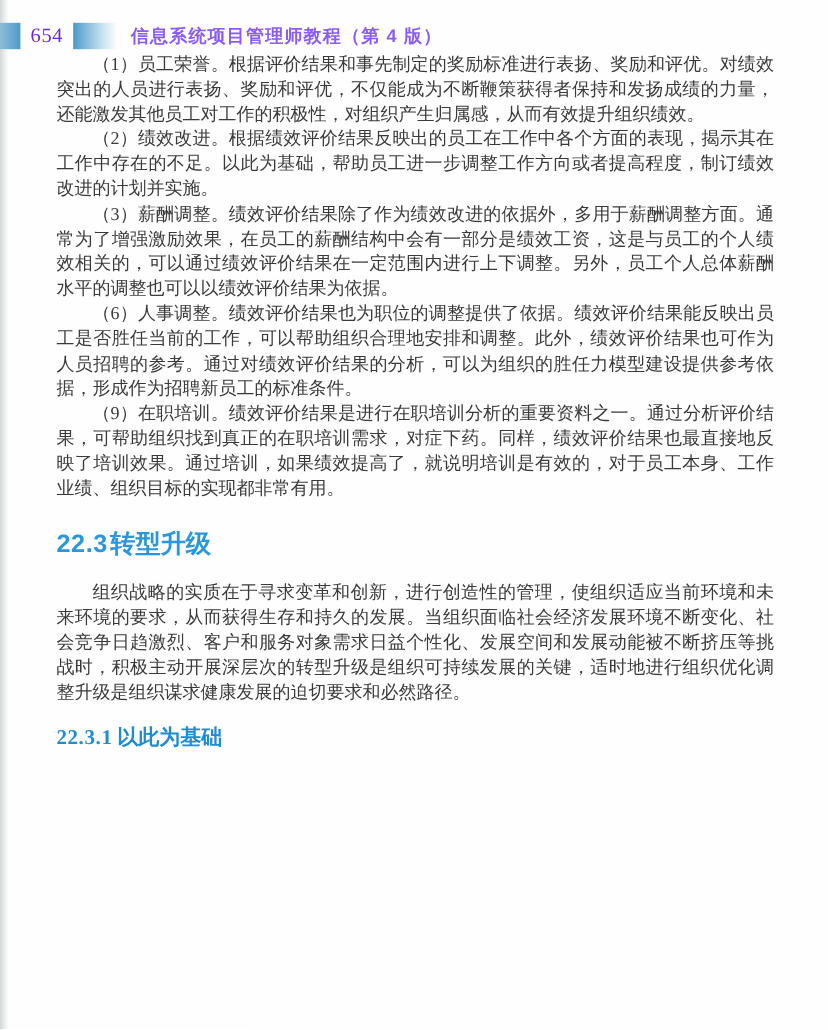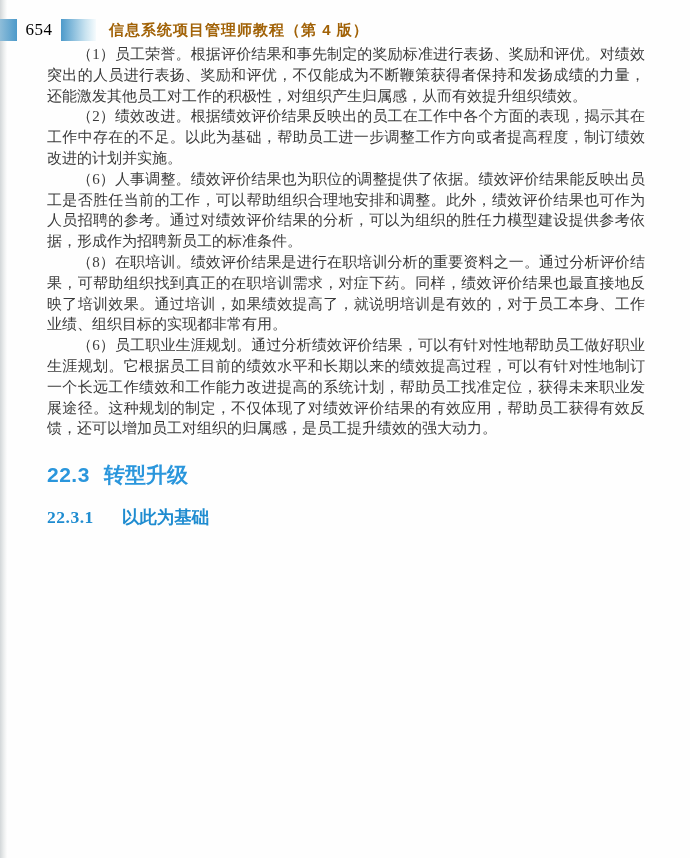--- a/index.html
+++ b/index.html
@@ -33,34 +33,34 @@
   }
   .header-accent-block {
     width: 17px;
     height: 22px;
     background: linear-gradient(to right, #8ebdd9, #4d9aca);
   }
   .page-number {
     width: 44px;
     text-align: center;
     font-size: 17px;
-    color: #000000;
+    color: #6d28d9;
     font-family: "Liberation Serif", serif;
     letter-spacing: 0.5px;
   }
   .header-accent-band {
     width: 35px;
     height: 22px;
     background: linear-gradient(to right, #4d9aca, #c9e3f0 70%, #f6fbfd);
   }
   .book-title {
     margin-left: 13px;
     font-size: 15px;
     font-weight: bold;
-    color: #a16207;
+    color: #8b5cf6;
     font-family: "Liberation Sans", sans-serif;
     letter-spacing: 1px;
   }
   
   .body-text {
     position: absolute;
     top: 44px;
     left: 47px;
     width: 598px;
     font-size: 15px;
@@ -77,51 +77,52 @@
   
   .section-heading {
     margin: 22px 0 16px 0;
     font-size: 21px;
     line-height: 28px;
     font-weight: bold;
     color: #2a96dc;
     font-family: "Liberation Sans", sans-serif;
     text-indent: 0;
   }
-  .section-heading .sec-num { margin-right: 14px; letter-spacing: 0.5px; }
+  .section-heading .sec-num { margin-right: 2px; letter-spacing: 0.5px; }
   .subsection-heading {
     margin: 14px 0 11px 0;
     font-size: 17.5px;
     line-height: 24px;
     font-weight: bold;
     color: #1f8cd0;
     font-family: "Liberation Serif", serif;
     text-indent: 0;
   }
-  .subsection-heading .sec-num { margin-right: 28px; letter-spacing: 0.5px; }
+  .subsection-heading .sec-num { margin-right: 4px; letter-spacing: 0.5px; }
 </style>
 </head>
 <body>
 
 <div class="page">
   <div class="scan-edge"></div>
 
   <header class="page-header">
     <div class="header-accent-block"></div>
     <div class="page-number">654</div>
     <div class="header-accent-band"></div>
     <div class="book-title">信息系统项目管理师教程（第 4 版）</div>
   </header>
 
   <main class="body-text">
     <p>（1）员工荣誉。根据评价结果和事先制定的奖励标准进行表扬、奖励和评优。对绩效突出的人员进行表扬、奖励和评优，不仅能成为不断鞭策获得者保持和发扬成绩的力量，还能激发其他员工对工作的积极性，对组织产生归属感，从而有效提升组织绩效。</p>
     <p>（2）绩效改进。根据绩效评价结果反映出的员工在工作中各个方面的表现，揭示其在工作中存在的不足。以此为基础，帮助员工进一步调整工作方向或者提高程度，制订绩效改进的计划并实施。</p>
+    <p>（3）薪酬调整。绩效评价结果除了作为绩效改进的依据外，多用于薪酬调整方面。通常为了增强激励效果，在员工的薪酬结构中会有一部分是绩效工资，这是与员工的个人绩效相关的，可以通过绩效评价结果在一定范围内进行上下调整。另外，员工个人总体薪酬水平的调整也可以以绩效评价结果为依据。</p>
     <p>（6）人事调整。绩效评价结果也为职位的调整提供了依据。绩效评价结果能反映出员工是否胜任当前的工作，可以帮助组织合理地安排和调整。此外，绩效评价结果也可作为人员招聘的参考。通过对绩效评价结果的分析，可以为组织的胜任力模型建设提供参考依据，形成作为招聘新员工的标准条件。</p>
-    <p>（8）在职培训。绩效评价结果是进行在职培训分析的重要资料之一。通过分析评价结果，可帮助组织找到真正的在职培训需求，对症下药。同样，绩效评价结果也最直接地反映了培训效果。通过培训，如果绩效提高了，就说明培训是有效的，对于员工本身、工作业绩、组织目标的实现都非常有用。</p>
-    <p>（6）员工职业生涯规划。通过分析绩效评价结果，可以有针对性地帮助员工做好职业生涯规划。它根据员工目前的绩效水平和长期以来的绩效提高过程，可以有针对性地制订一个长远工作绩效和工作能力改进提高的系统计划，帮助员工找准定位，获得未来职业发展途径。这种规划的制定，不仅体现了对绩效评价结果的有效应用，帮助员工获得有效反馈，还可以增加员工对组织的归属感，是员工提升绩效的强大动力。</p>
+    <p>（9）在职培训。绩效评价结果是进行在职培训分析的重要资料之一。通过分析评价结果，可帮助组织找到真正的在职培训需求，对症下药。同样，绩效评价结果也最直接地反映了培训效果。通过培训，如果绩效提高了，就说明培训是有效的，对于员工本身、工作业绩、组织目标的实现都非常有用。</p>
 
     <h1 class="section-heading"><span class="sec-num">22.3</span><span>转型升级</span></h1>
 
+    <p>组织战略的实质在于寻求变革和创新，进行创造性的管理，使组织适应当前环境和未来环境的要求，从而获得生存和持久的发展。当组织面临社会经济发展环境不断变化、社会竞争日趋激烈、客户和服务对象需求日益个性化、发展空间和发展动能被不断挤压等挑战时，积极主动开展深层次的转型升级是组织可持续发展的关键，适时地进行组织优化调整升级是组织谋求健康发展的迫切要求和必然路径。</p>
 
     <h2 class="subsection-heading"><span class="sec-num">22.3.1</span><span>以此为基础</span></h2>
 
   </main>
 </div>
 
 </body></html>

